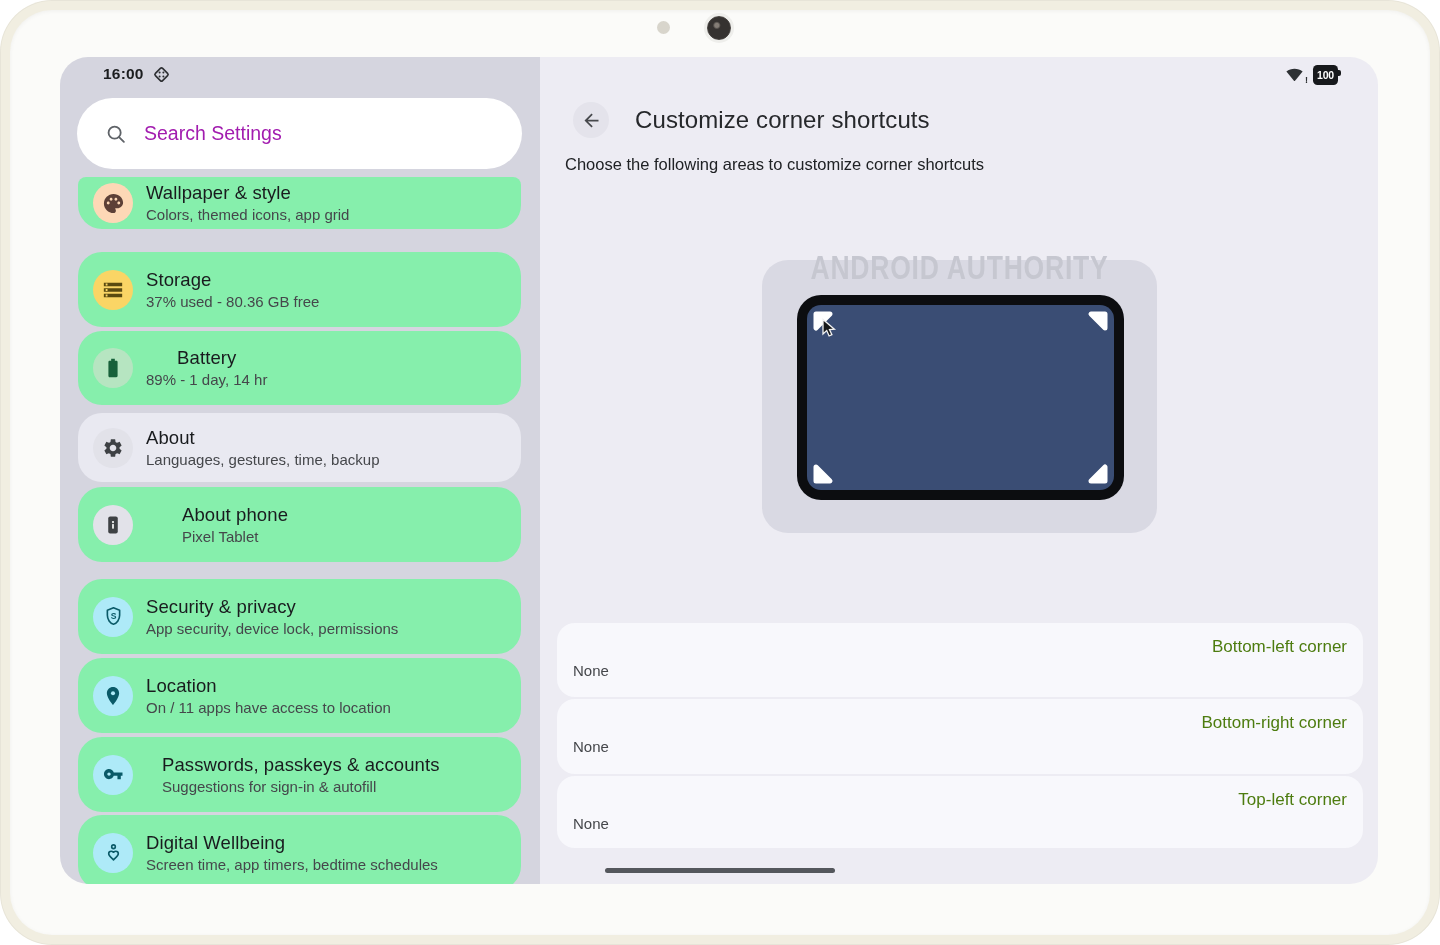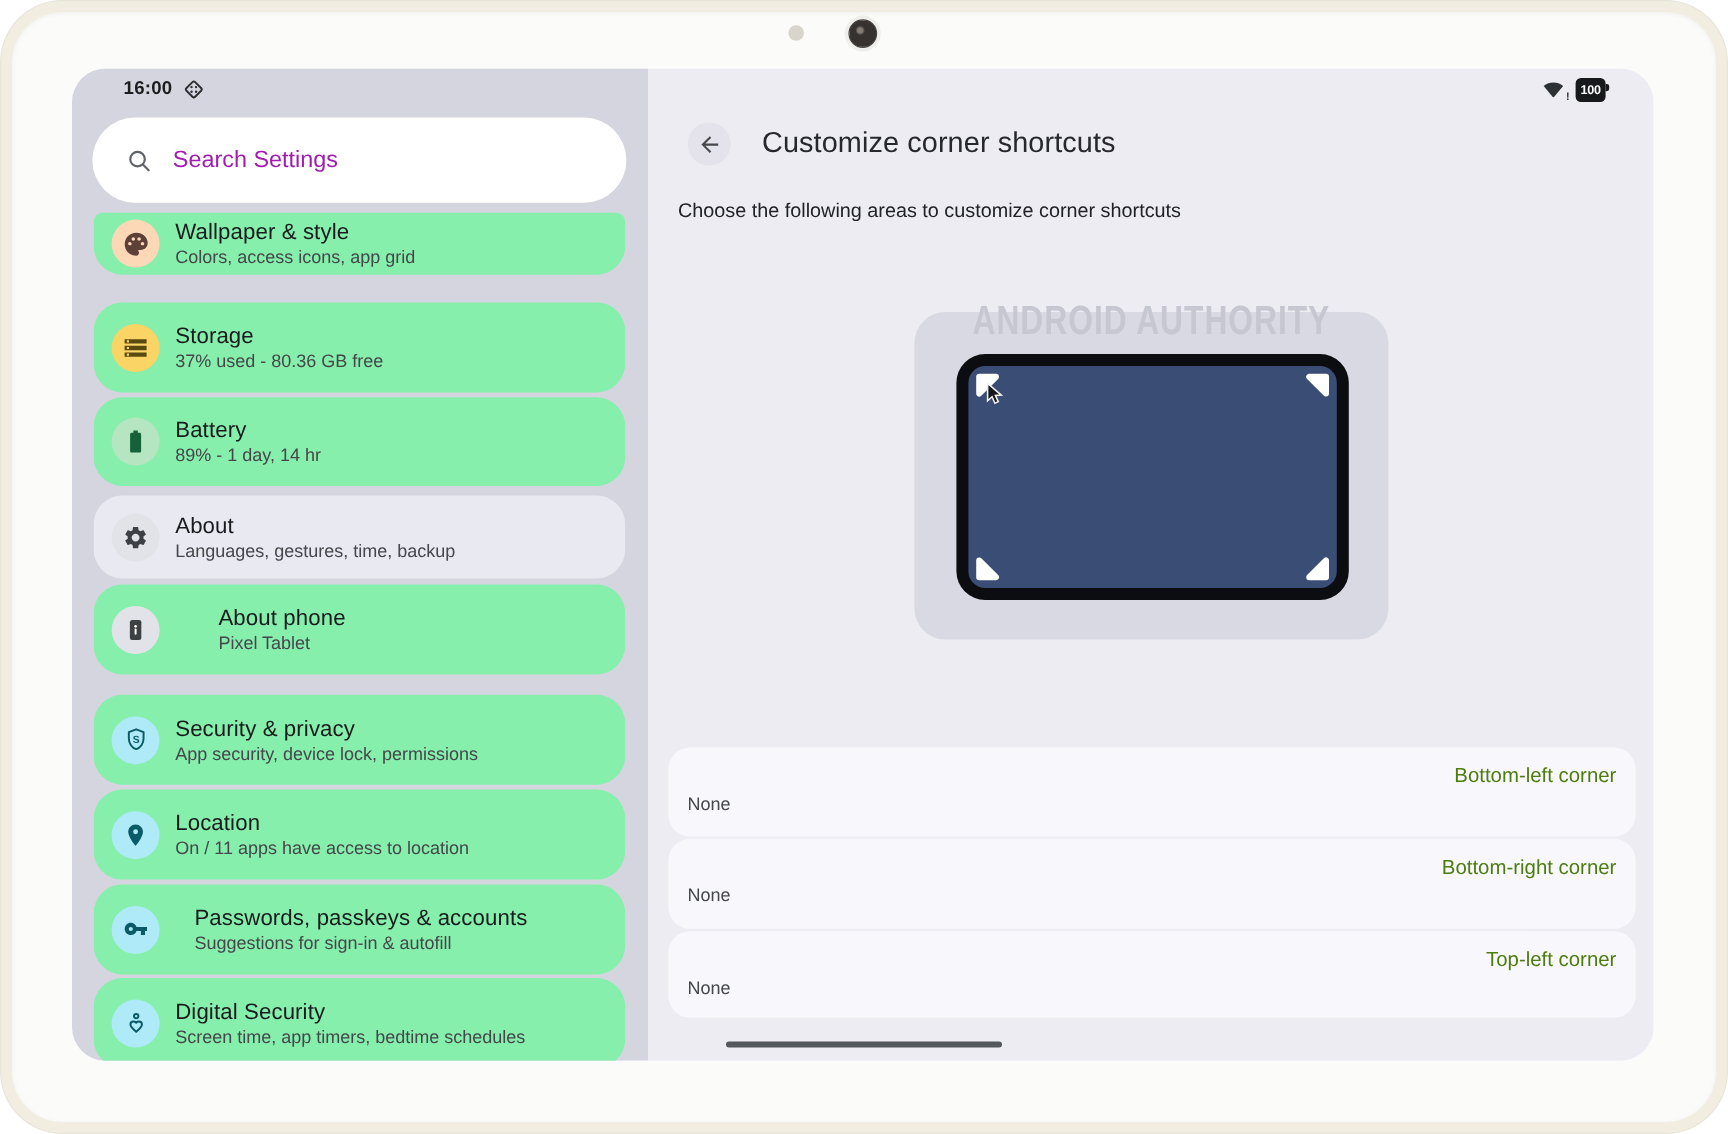--- a/index.html
+++ b/index.html
@@ -42,21 +42,21 @@
   .wifi-wrap{position:relative;display:inline-flex;width:19px;height:16px;}
   .wifi-ex{position:absolute;right:-3px;bottom:-2px;font-size:9px;font-weight:700;color:#2e3134;}
   .batt{position:relative;min-width:25px;height:15px;padding:10px 3px;background:#17191c;border-radius:4.5px;
         color:#ffffff;font-size:10.5px;font-weight:700;display:flex;align-items:center;justify-content:center;letter-spacing:-.2px;}
   .batt::after{content:"";position:absolute;right:-3px;top:4.5px;width:3px;height:6px;background:#17191c;border-radius:0 2px 2px 0;}
 
   .header{position:absolute;left:33px;top:45px;display:flex;align-items:center;gap:26px;}
   .back{width:36px;height:36px;border-radius:50%;border:none;background:#e4e3eb;display:flex;
         align-items:center;justify-content:center;padding:0;cursor:pointer;}
   .page-title{margin:0;font-size:24px;font-weight:400;color:#26282b;letter-spacing:.1px;}
-  .subtitle{position:absolute;left:25px;top:110px;margin:0;font-size:16.5px;color:#202225;}
+  .subtitle{position:absolute;left:25px;top:98px;margin:0;font-size:16.5px;color:#202225;}
 
   .watermark{position:absolute;left:222px;top:191px;width:395px;text-align:center;z-index:3;
              font-size:34px;font-weight:700;color:#c6c7d0;letter-spacing:1px;transform:scaleX(.78);white-space:nowrap;}
   .preview-card{position:absolute;left:222px;top:203px;width:395px;height:273px;border-radius:26px;background:#d9d9e3;z-index:2;}
   .ptablet{position:absolute;left:35px;top:35px;width:327px;height:205px;border-radius:24px;background:#0c0d10;}
   .pscreen{position:absolute;inset:10px;border-radius:14px;}
   .pc{position:absolute;width:26px;height:26px;display:block;}
   .pc.tl{left:3px;top:3px;}
   .pc.tr{right:3px;top:3px;transform:rotate(90deg);}
   .pc.br{right:3px;bottom:3px;transform:rotate(180deg);}
@@ -106,35 +106,35 @@
 
       <div class="side-list" id="side-list">
           <div class="side-item cut" style="height: 52px; margin-bottom: 23px;">
             <span class="icon-circle" style="background: rgb(253, 216, 182);">
               <svg width="23" height="23" viewBox="0 0 24 24">
                 <path fill="#5d4037" d="M12 2C6.49 2 2 6.49 2 12s4.49 10 10 10c1.38 0 2.5-1.12 2.5-2.5 0-.61-.23-1.2-.64-1.67-.08-.1-.13-.21-.13-.33 0-.28.22-.5.5-.5H16c3.31 0 6-2.69 6-6 0-4.96-4.49-9-10-9zm5.5 11c-.83 0-1.5-.67-1.5-1.5s.67-1.5 1.5-1.5 1.5.67 1.5 1.5-.67 1.5-1.5 1.5zm-3-4c-.83 0-1.5-.67-1.5-1.5S13.67 6 14.5 6s1.5.67 1.5 1.5S15.33 9 14.5 9zM5 11.5c0-.83.67-1.5 1.5-1.5s1.5.67 1.5 1.5S7.33 13 6.5 13 5 12.33 5 11.5zM11 7.5c0 .83-.67 1.5-1.5 1.5S8 8.33 8 7.5 8.67 6 9.5 6s1.5.67 1.5 1.5z"></path>
               </svg>
             </span>
             <span class="side-texts">
               <span class="side-t1">Wallpaper &amp; style</span>
-              <span class="side-t2">Colors, access icons, app grid</span>
+              <span class="side-t2">Colors, themed icons, app grid</span>
             </span>
           </div>
           <div class="side-item" style="height: 75px; margin-bottom: 4px;">
             <span class="icon-circle" style="background: rgb(250, 213, 101);">
               <svg width="22" height="22" viewBox="0 0 24 24">
                 <path fill="#5a4a10" d="M2 20h20v-4H2v4zm2-3h2v2H4v-2zM2 4v4h20V4H2zm4 3H4V5h2v2zm-4 7h20v-4H2v4zm2-3h2v2H4v-2z"></path>
               </svg>
             </span>
             <span class="side-texts">
               <span class="side-t1">Storage</span>
               <span class="side-t2">37% used - 80.36 GB free</span>
             </span>
           </div>
-          <div class="side-item" style="height: 74px; margin-bottom: 8px;">
+          <div class="side-item" style="height: 74px; margin-bottom: 8px; text-align: center;">
             <span class="icon-circle" style="background: rgb(182, 229, 193);">
               <svg width="22" height="22" viewBox="0 0 24 24">
                 <path fill="#17613a" d="M15.67 4H14V2h-4v2H8.33C7.6 4 7 4.6 7 5.33v15.33C7 21.4 7.6 22 8.33 22h7.33c.74 0 1.34-.6 1.34-1.33V5.33C17 4.6 16.4 4 15.67 4z"></path>
               </svg>
             </span>
             <span class="side-texts">
               <span class="side-t1">Battery</span>
               <span class="side-t2">89% - 1 day, 14 hr</span>
             </span>
           </div>
@@ -198,21 +198,21 @@
             </span>
           </div>
           <div class="side-item" style="height: 75px; margin-bottom: 0px;">
             <span class="icon-circle" style="background: rgb(174, 234, 248);">
               <svg width="23" height="23" viewBox="0 0 24 24" fill="none">
                 <circle cx="12" cy="6" r="1.9" stroke="#0a5a68" stroke-width="1.7"></circle>
                 <path d="M12 19.6l-1-.9C8.5 16.5 7 15.1 7 13.3c0-1.45 1.15-2.6 2.6-2.6.82 0 1.63.39 2.4 1.05.77-.66 1.58-1.05 2.4-1.05 1.45 0 2.6 1.15 2.6 2.6 0 1.8-1.5 3.2-4 5.4l-1 .9z" stroke="#0a5a68" stroke-width="1.7" stroke-linejoin="round"></path>
               </svg>
             </span>
             <span class="side-texts">
-              <span class="side-t1">Digital Security</span>
+              <span class="side-t1">Digital Wellbeing</span>
               <span class="side-t2">Screen time, app timers, bedtime schedules</span>
             </span>
           </div>
         </div>
     </aside>
 
     <section class="content">
       <div class="statusbar-right">
         <span class="wifi-wrap">
           <svg width="17" height="14" viewBox="0 0 24 20">

